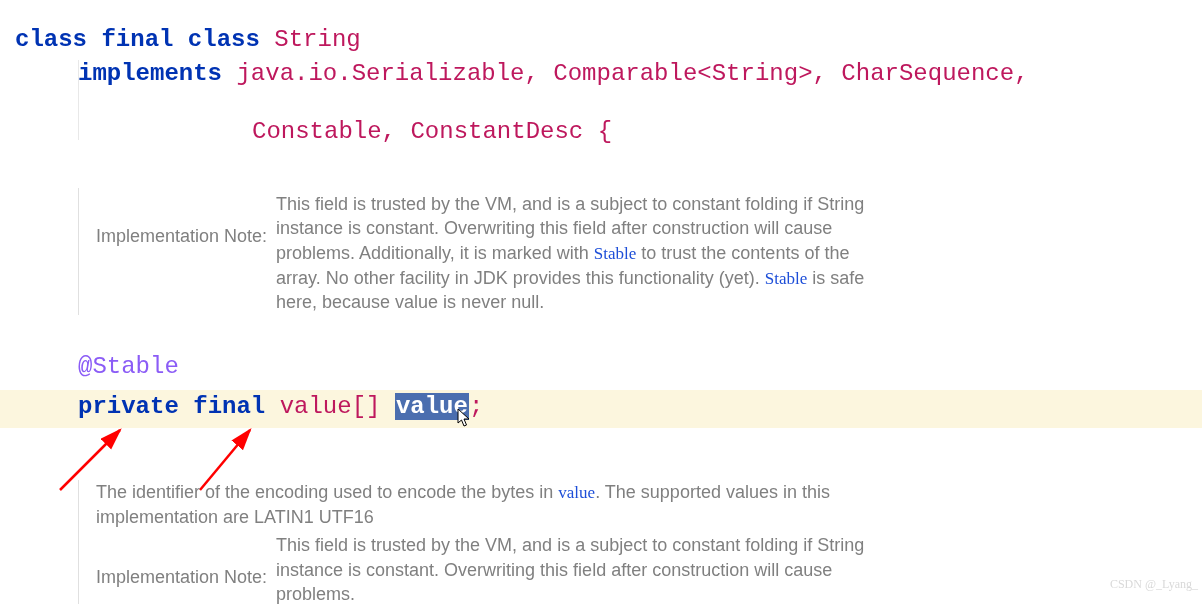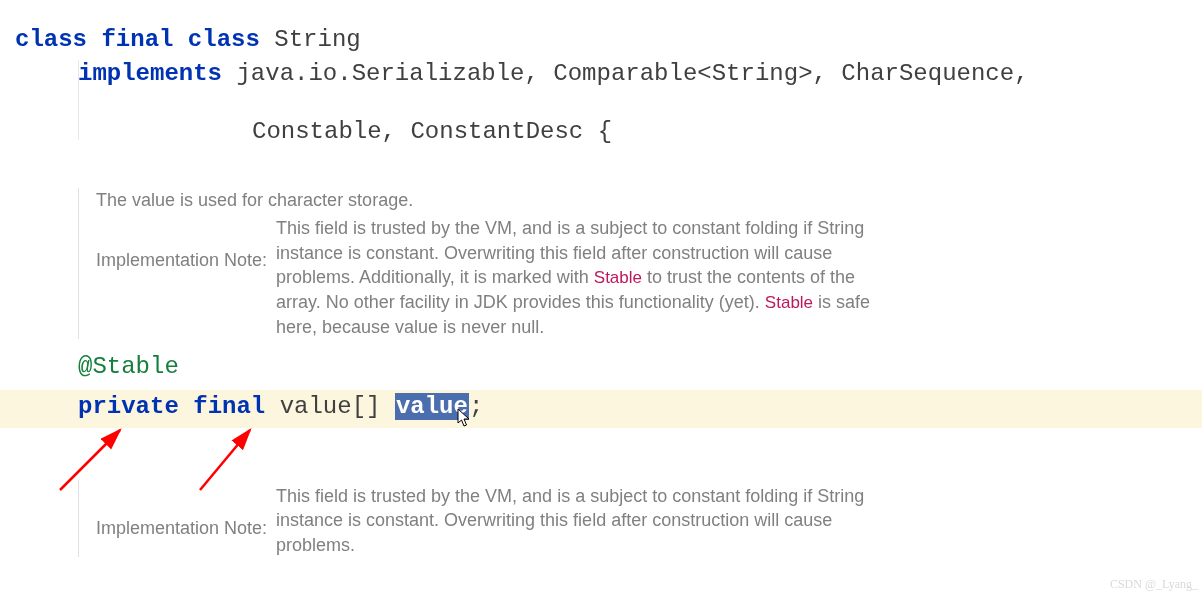--- a/index.html
+++ b/index.html
@@ -14,24 +14,24 @@
     .code-font {
       font-family: 'Consolas', 'Courier New', monospace;
       font-size: 24px;
       line-height: 1.7;
     }
     .kw-public, .kw-final, .kw-class, .kw-implements, .kw-private {
       color: #0033b3;
       font-weight: bold;
     }
     .type-name {
-      color: #404040;
+      color: #be185d;
     }
     .annotation {
-      color: #15803d;
+      color: #8b5cf6;
       font-weight: normal;
     }
     .field-name {
       color: #660e7a;
     }
     .line1 {
       position: absolute;
       left: 15px;
       top: 20px;
     }
@@ -66,23 +66,23 @@
     }
     .doc-body {
       display: inline-block;
       vertical-align: top;
       width: 600px;
     }
     .doc-row {
       margin-top: 4px;
     }
     .inline-code {
-      font-family: Liberation Sans, sans-serif;
+      font-family: Liberation Serif, serif;
       font-size: 17px;
-      color: #be185d;
+      color: #1d4ed8;
     }
     .annotation-line {
       position: absolute;
       left: 78px;
       top: 353px;
       font-family: 'Consolas', 'Courier New', monospace;
       font-size: 24px;
     }
     .field-line-bg {
       position: absolute;
@@ -165,21 +165,20 @@
   <span class="kw-implements">implements</span>
   <span> </span>
   <span class="type-name">java.io.Serializable, Comparable&lt;String&gt;, CharSequence,</span>
 </div>
 
 <div class="code-font line3">
   <span class="type-name">Constable, ConstantDesc {</span>
 </div>
 
 <div class="docbox1">
-  <div>The value is used for character storage.</div>
   <div class="doc-row">
     <span class="doc-label">Implementation Note:</span><span class="doc-body"><span>This field is trusted by the VM, and is a subject to constant folding if String instance is constant. Overwriting this field after construction will cause problems. Additionally, it is marked with </span><span class="inline-code">Stable</span><span> to trust the contents of the array. No other facility in JDK provides this functionality (yet). </span><span class="inline-code">Stable</span><span> is safe here, because value is never null.</span></span>
   </div>
 </div>
 
 <div class="annotation-line">
   <span class="annotation">@Stable</span>
 </div>
 
 <div class="field-line-bg"></div>
@@ -209,18 +208,21 @@
 <svg class="arrow" style="left:190px; top:420px;" width="90" height="80">
   <defs>
       <marker id="ah2" markerWidth="10" markerHeight="10" refX="8" refY="3" orient="auto">
         <path d="M0,0 L0,6 L9,3 z" fill="#ff0000"></path>
       </marker>
     </defs>
   <line x1="10" y1="70" x2="60" y2="10" stroke="#ff0000" stroke-width="2.5" marker-end="url(#ah2)"></line>
 </svg>
 
 <div class="docbox2">
+  <div style="width:760px;">
+    <span>The identifier of the encoding used to encode the bytes in </span><span class="inline-code">value</span><span>. The supported values in this implementation are LATIN1 UTF16</span>
+  </div>
   <div class="doc-row">
     <span class="doc-label">Implementation Note:</span><span class="doc-body">This field is trusted by the VM, and is a subject to constant folding if String instance is constant. Overwriting this field after construction will cause problems.</span>
   </div>
 </div>
 
 <div class="watermark">CSDN @_Lyang_</div>
 
 </body></html>

